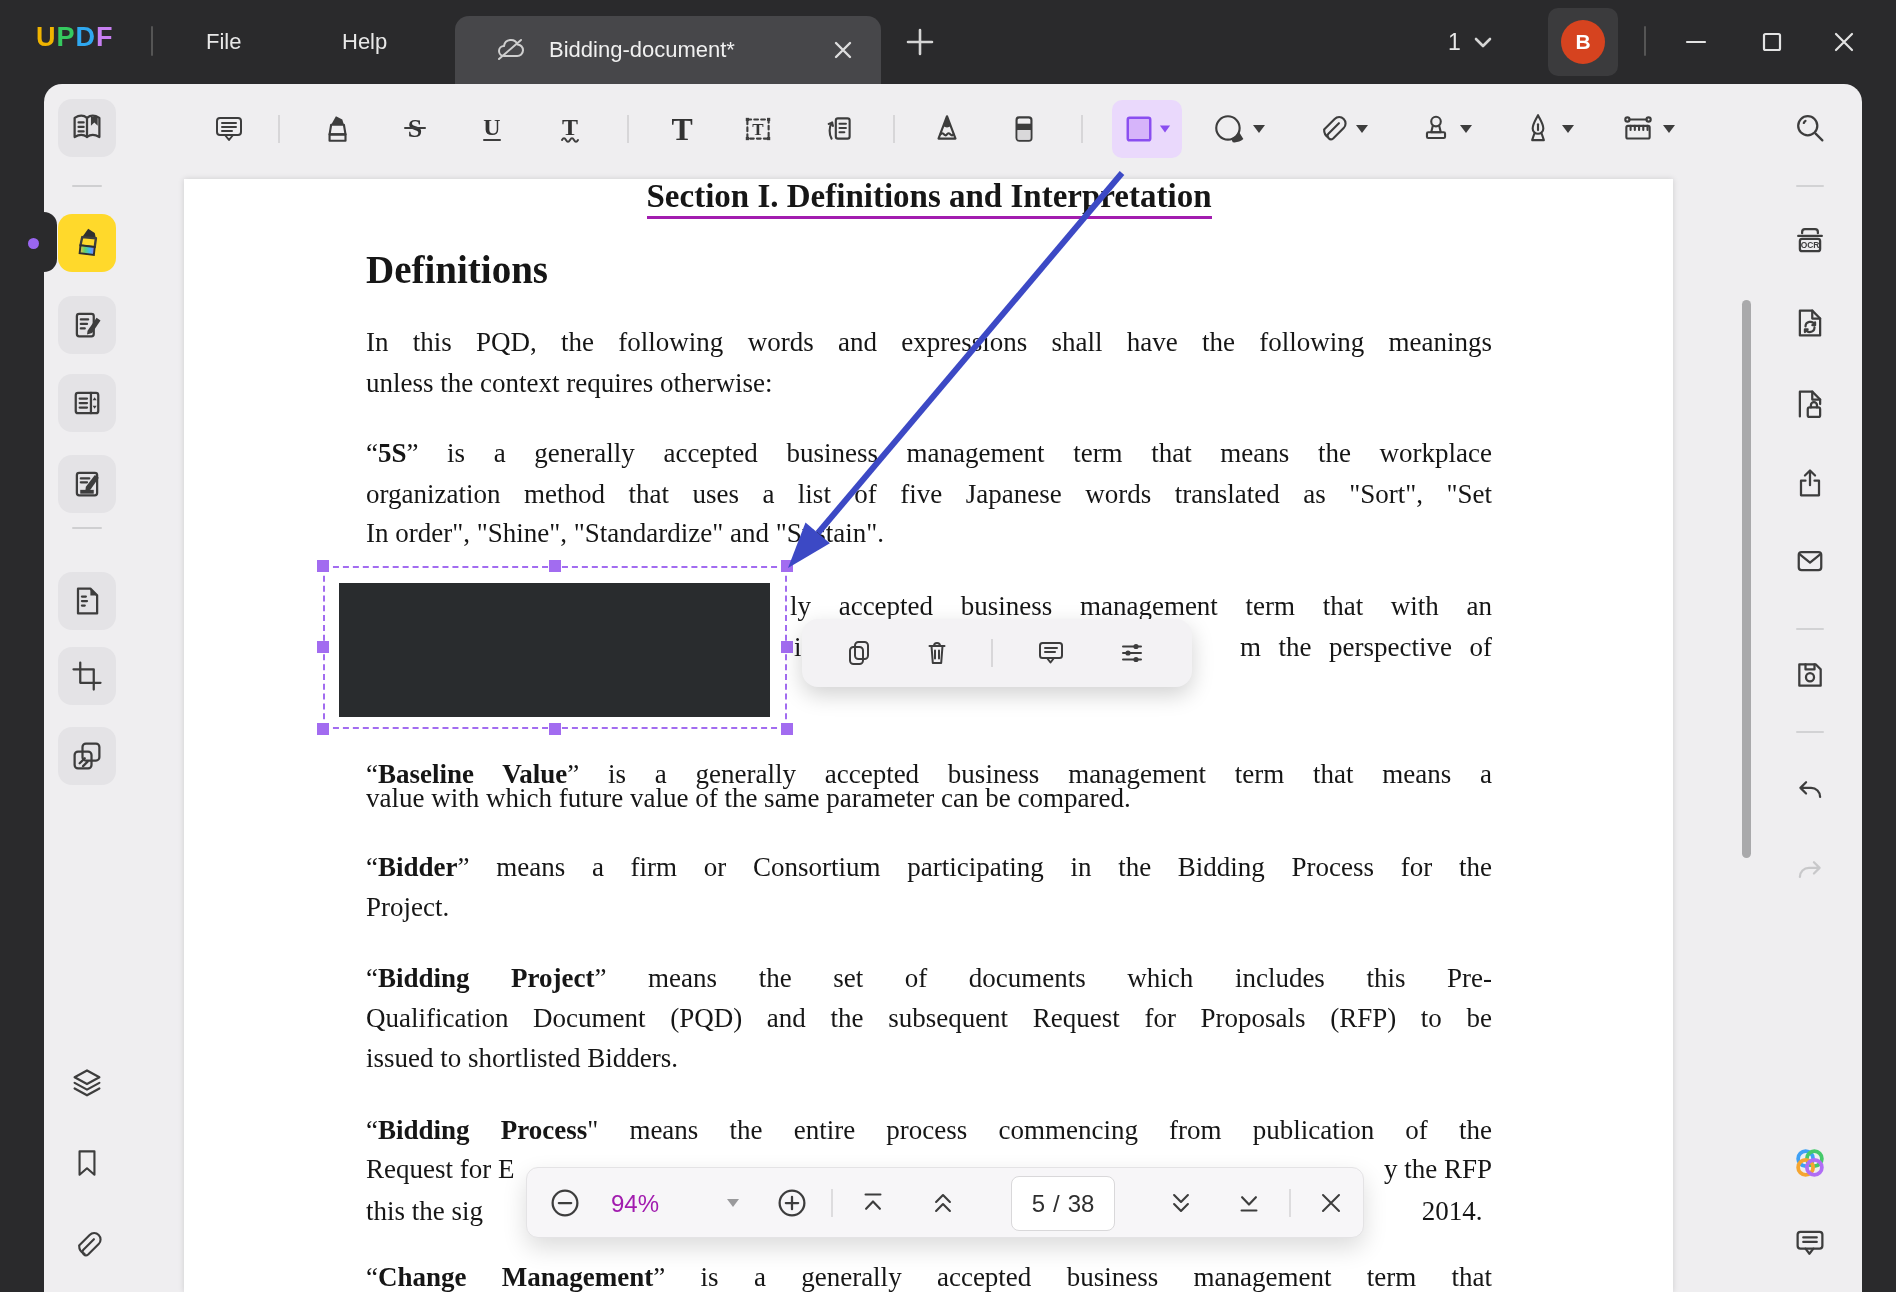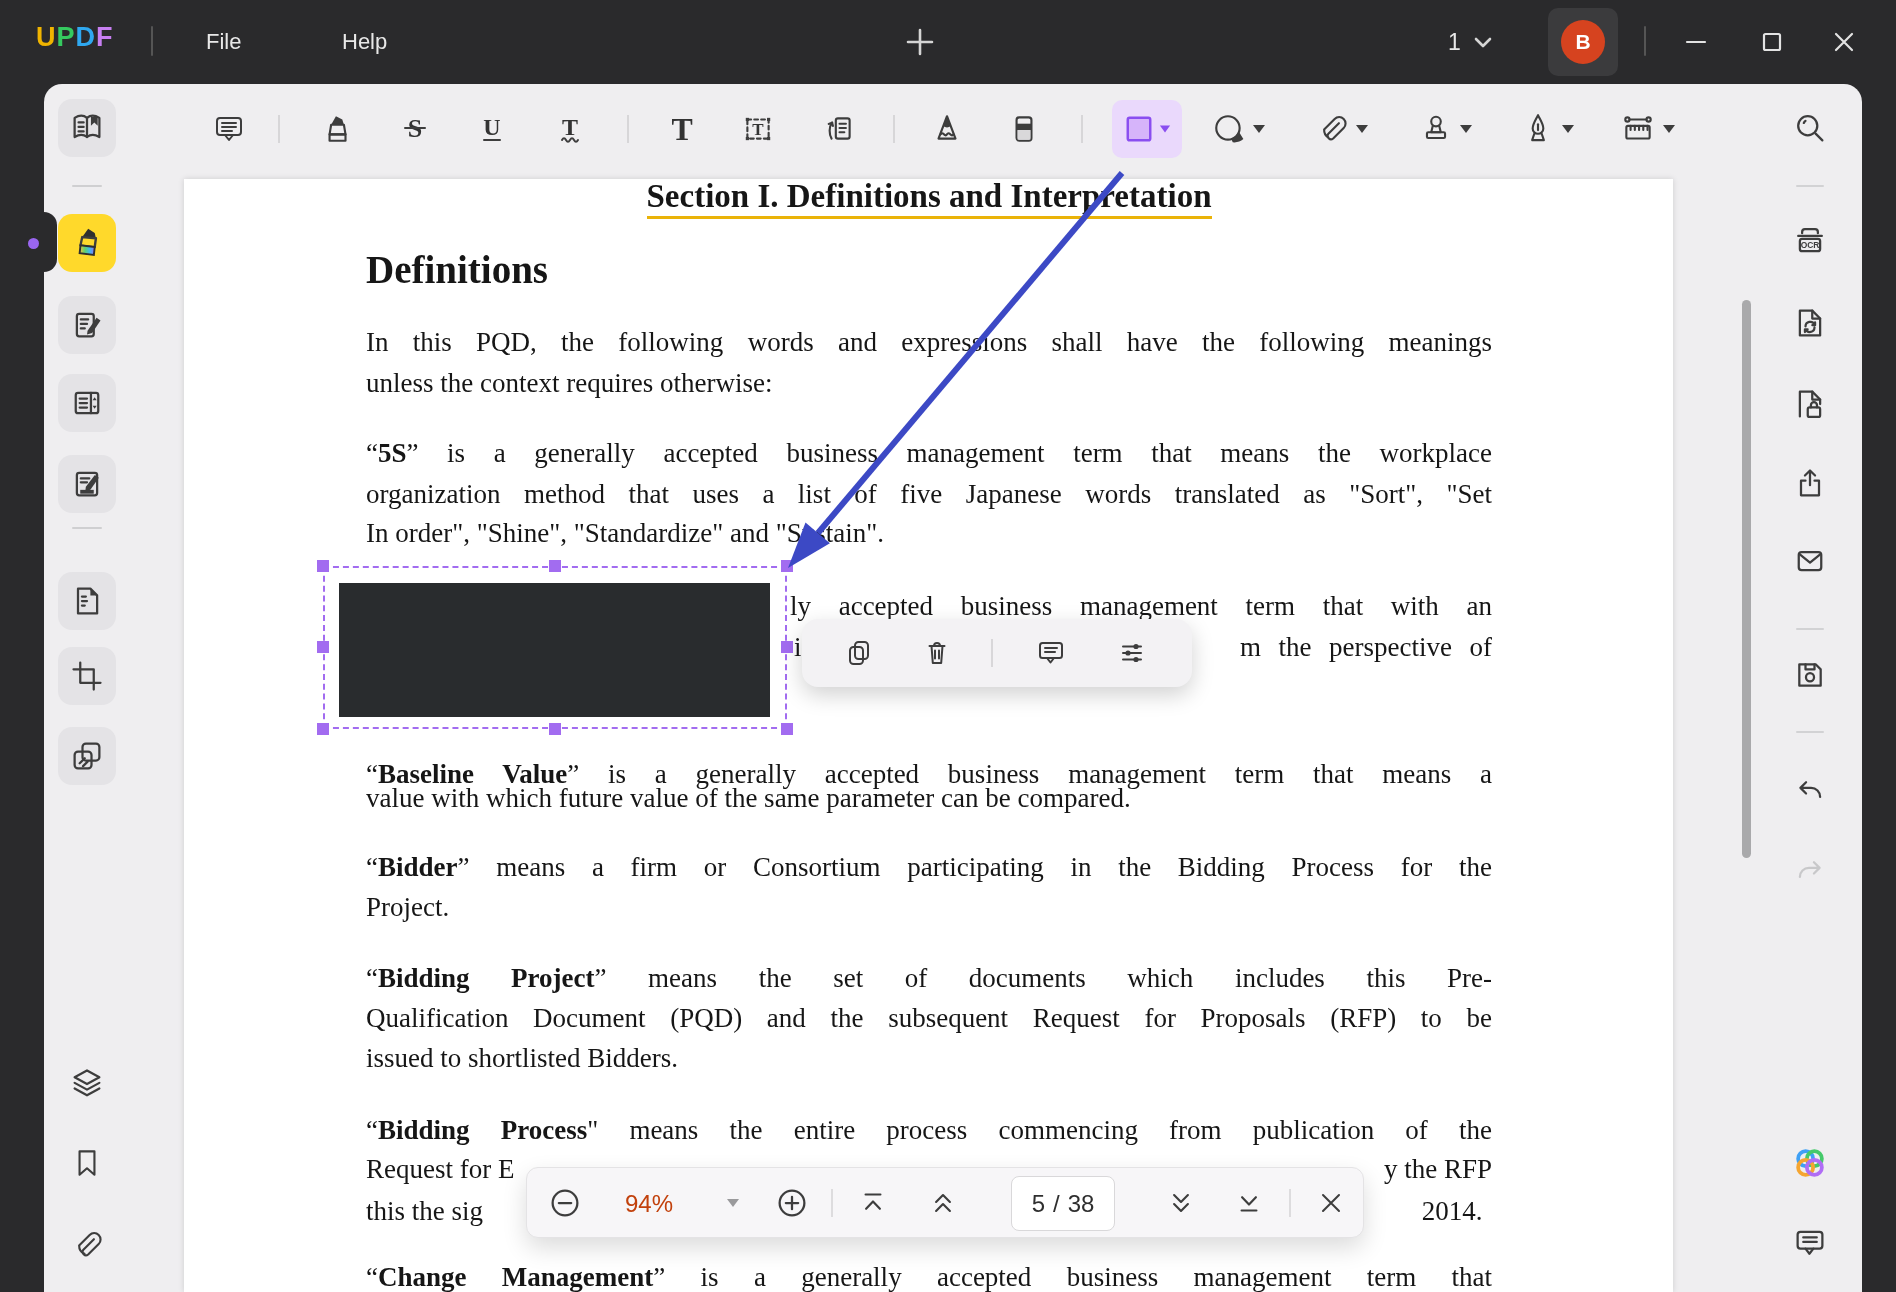--- a/index.html
+++ b/index.html
@@ -45,53 +45,67 @@
   .rs-sep { position:absolute; left:1796px; width:28px; height:2px; background:#d2d2d4; border-radius:1px; }
 
   
   #page { position:absolute; left:184px; top:179px; width:1489px; height:1113px; background:#ffffff; box-shadow:0 0 6px rgba(0,0,0,.14); }
   #scroll-thumb { position:absolute; left:1742px; top:300px; width:9px; height:558px; background:#a9a9ab; border-radius:5px; }
 
   .docline { position:absolute; left:366px; width:1126px; height:40px; line-height:40px; font-family:"Liberation Serif", serif; font-size:27px; color:#161616; }
   .docline.stretch { text-align:justify; text-align-last:justify; }
   .docline.right { text-align:right; }
   .docline.heading { font-size:33px; font-weight:bold; text-align:center; }
-  .docline.heading span { border-bottom:3px solid #eab308; padding-bottom:2px; }
+  .docline.heading span { border-bottom:3px solid #a21caf; padding-bottom:2px; }
   .docline.subhead { font-size:39px; font-weight:bold; }
 
   
   #redact-box { position:absolute; left:323px; top:566px; width:464px; height:163px; border:2px dashed #a26cf0; }
   #redact-fill { position:absolute; left:339px; top:583px; width:431px; height:134px; background:#292c2e; }
   .handle { position:absolute; width:12px; height:12px; background:#a26cf0; }
 
   
   #sel-toolbar { position:absolute; left:802px; top:619px; width:390px; height:68px; background:#f3f2f4; border-radius:16px; box-shadow:0 8px 22px rgba(0,0,0,.18); }
   .selbtn { position:absolute; top:12px; width:44px; height:44px; display:flex; align-items:center; justify-content:center; }
   .sel-sep { position:absolute; top:20px; width:2px; height:28px; background:#d8d7d9; }
 
   
   #zoom-bar { position:absolute; left:526px; top:1167px; width:838px; height:71px; background:#f7f6f8; border:1px solid #e4e3e5; border-radius:12px; box-shadow:0 10px 24px rgba(0,0,0,.14); }
   .zbtn { position:absolute; top:13px; width:44px; height:44px; display:flex; align-items:center; justify-content:center; }
   .zb-sep { position:absolute; top:21px; width:2px; height:28px; background:#dddcde; }
-  #zoom-level { position:absolute; left:84px; top:0; width:76px; height:71px; line-height:71px; text-align:center; font-size:24px; color:#c2410c; }
+  #zoom-level { position:absolute; left:84px; top:0; width:76px; height:71px; line-height:71px; font-size:24px; color:#a21caf; }
   #page-box { position:absolute; left:484px; top:8px; width:104px; height:55px; background:#fff; border:1px solid #d9d8da; border-radius:8px; display:flex; align-items:center; justify-content:center; gap:8px; font-size:24px; color:#2f2f2f; }
 
   #arrow-overlay { position:absolute; left:0; top:0; pointer-events:none; }
 </style>
 </head>
 <body>
 
 <div id="topbar">
   <div class="logo">
     <span>U</span><span>P</span><span>D</span><span>F</span>
   </div>
   <div class="top-sep" style="left:151px;"></div>
   <div class="menu-item" style="left:206px;">File</div>
   <div class="menu-item" style="left:342px;">Help</div>
 
+  <div id="tab">
+    <span style="position:absolute;left:38px;top:18px;">
+      <svg width="34" height="32" viewBox="0 0 34 32">
+          <path class="ico" style="stroke:#cfcfcf;" d="M11 22 a5 5 0 0 1 0-10 a7 7 0 0 1 13.4-1.6 A5.3 5.3 0 0 1 24 22 z"></path>
+          <path class="ico" style="stroke:#cfcfcf;" d="M6 25 L28 6"></path>
+        </svg>
+    </span>
+    <span class="tab-title">Bidding-document*</span>
+    <span style="position:absolute;left:374px;top:20px;">
+      <svg width="28" height="28" viewBox="0 0 28 28">
+          <path class="ico" style="stroke:#dedede;stroke-width:2.4;" d="M7 7 L21 21 M21 7 L7 21"></path>
+        </svg>
+    </span>
+  </div>
   <span style="position:absolute;left:902px;top:24px;">
     <svg width="36" height="36" viewBox="0 0 36 36">
         <path class="ico" style="stroke:#d5d5d5;stroke-width:2.6;" d="M18 6 V30 M6 18 H30"></path>
       </svg>
   </span>
 
   <div id="page-dd">
     <span>1</span>
     <svg width="24" height="24" viewBox="0 0 24 24">
         <path class="ico" style="stroke:#d5d5d5;stroke-width:2.6;" d="M5 9 L12 16 L19 9"></path>

